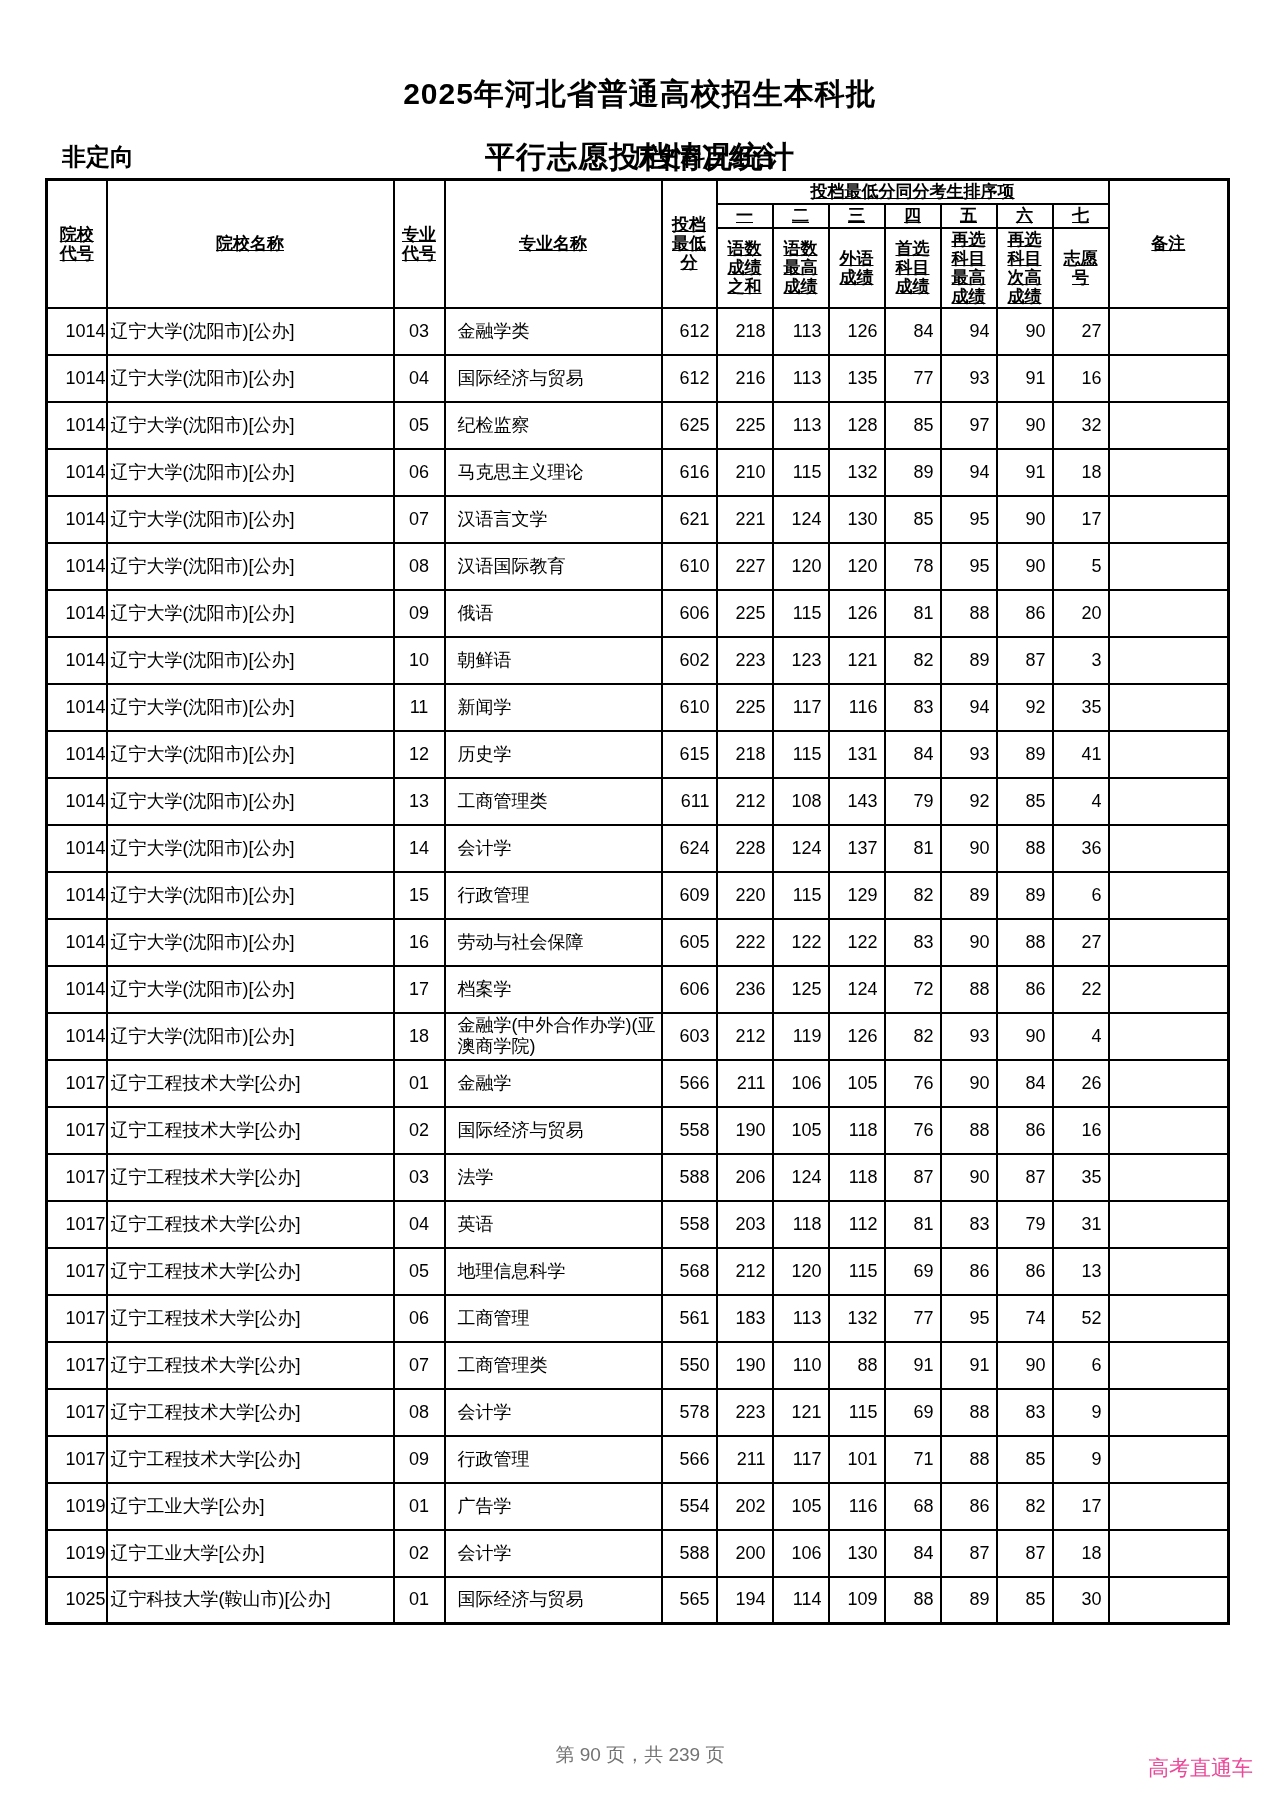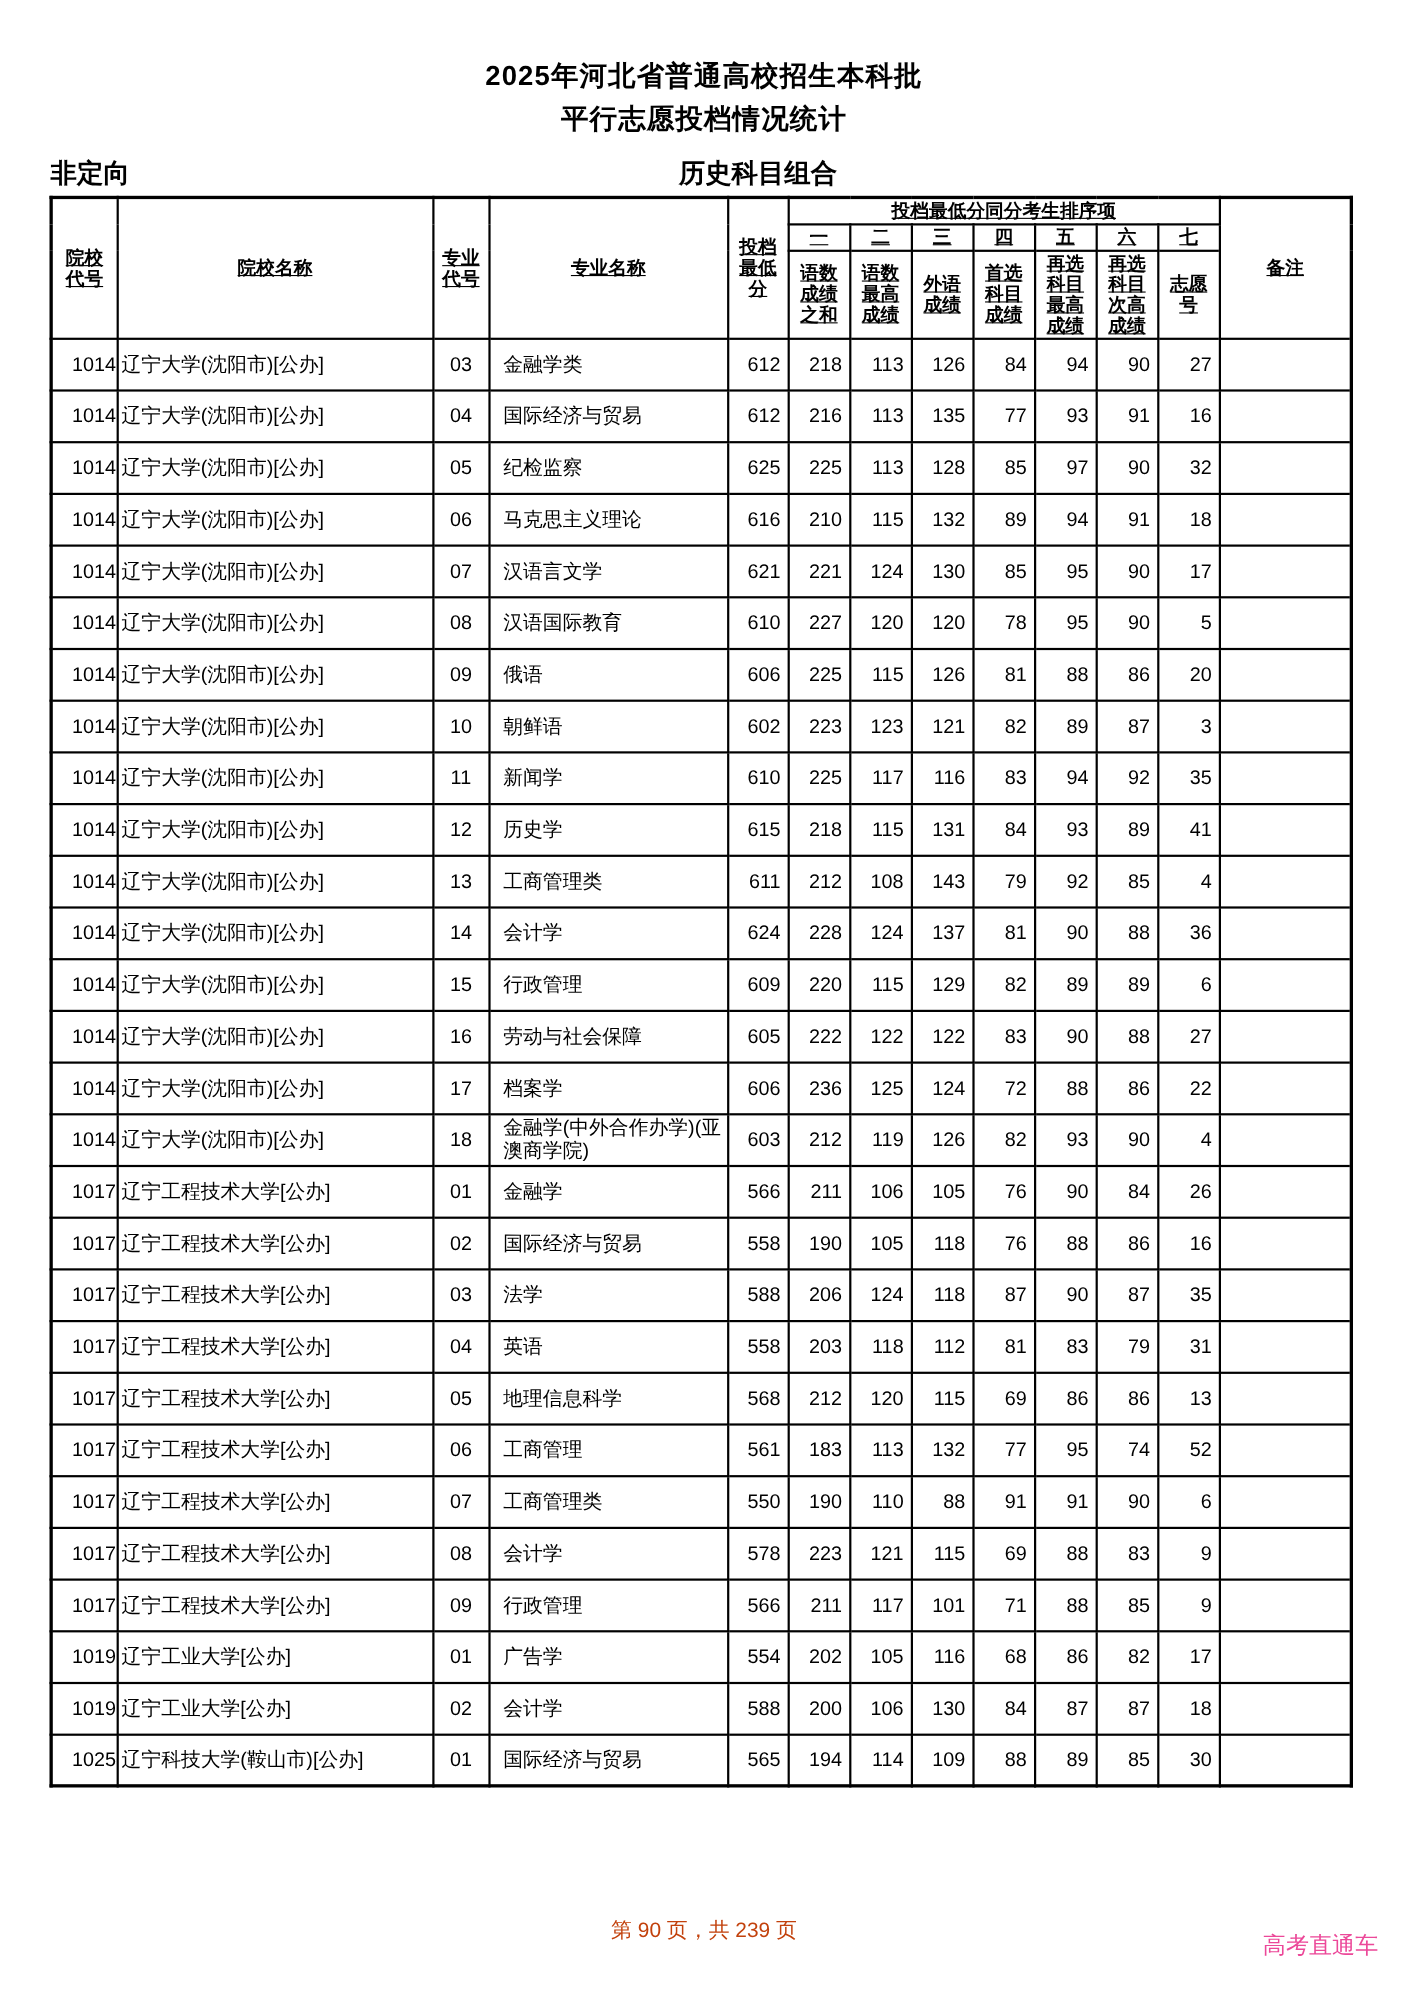--- a/index.html
+++ b/index.html
@@ -5,23 +5,23 @@
   * { margin:0; padding:0; box-sizing:border-box; }
   html,body { background:#ffffff; }
   body {
     width:1280px; height:1810px;
     font-family:"Liberation Sans", sans-serif;
     color:#000;
   }
   .page { position:relative; width:1280px; height:1810px; background:#fff; overflow:hidden; }
 
   .title-block { position:absolute; top:50px; left:0; width:100%; text-align:center; }
-  .title-line { font-size:25px; font-weight:bold; line-height:39px; letter-spacing:1px; }
-
-  .section-label { position:absolute; top:141px; font-size:24px; font-weight:bold; }
+  .title-line { font-size:30px; font-weight:bold; line-height:39px; letter-spacing:1px;margin-top:24px; }
+
+  .section-label { position:absolute; top:141px; font-size:24px; font-weight:bold;margin-left:16px; }
   .label-left  { left:46px; }
   .label-right { left:617px; }
 
   table.main {
     position:absolute; left:45px; top:178px; width:1182px;
     border-collapse:collapse; table-layout:fixed;
     border:3px solid #000;
   }
   table.main th, table.main td { border:2px solid #000; }
 
@@ -36,21 +36,21 @@
   td { font-size:18px; height:47px; vertical-align:middle; overflow:hidden; line-height:21px; }
   td.code  { text-align:right;  padding-left:3px; }
   td.name  { text-align:left;  padding-left:3px; }
   td.mcode { text-align:center; }
   td.major { text-align:left;  padding-left:12px; }
   td.num   { text-align:right; padding-right:6px; }
   td.remark{ text-align:left; }
 
   .footer {
     position:absolute; top:1742px; left:0; width:100%;
-    text-align:center; font-size:19px; color:#c2410c;
+    text-align:center; font-size:19px; color:#737373;
   }
   .watermark {
     position:absolute; top:1754px; right:27px;
     font-size:21px; color:#ec4899;
   }
 </style>
 </head>
 <body>
 
 <div class="page">

